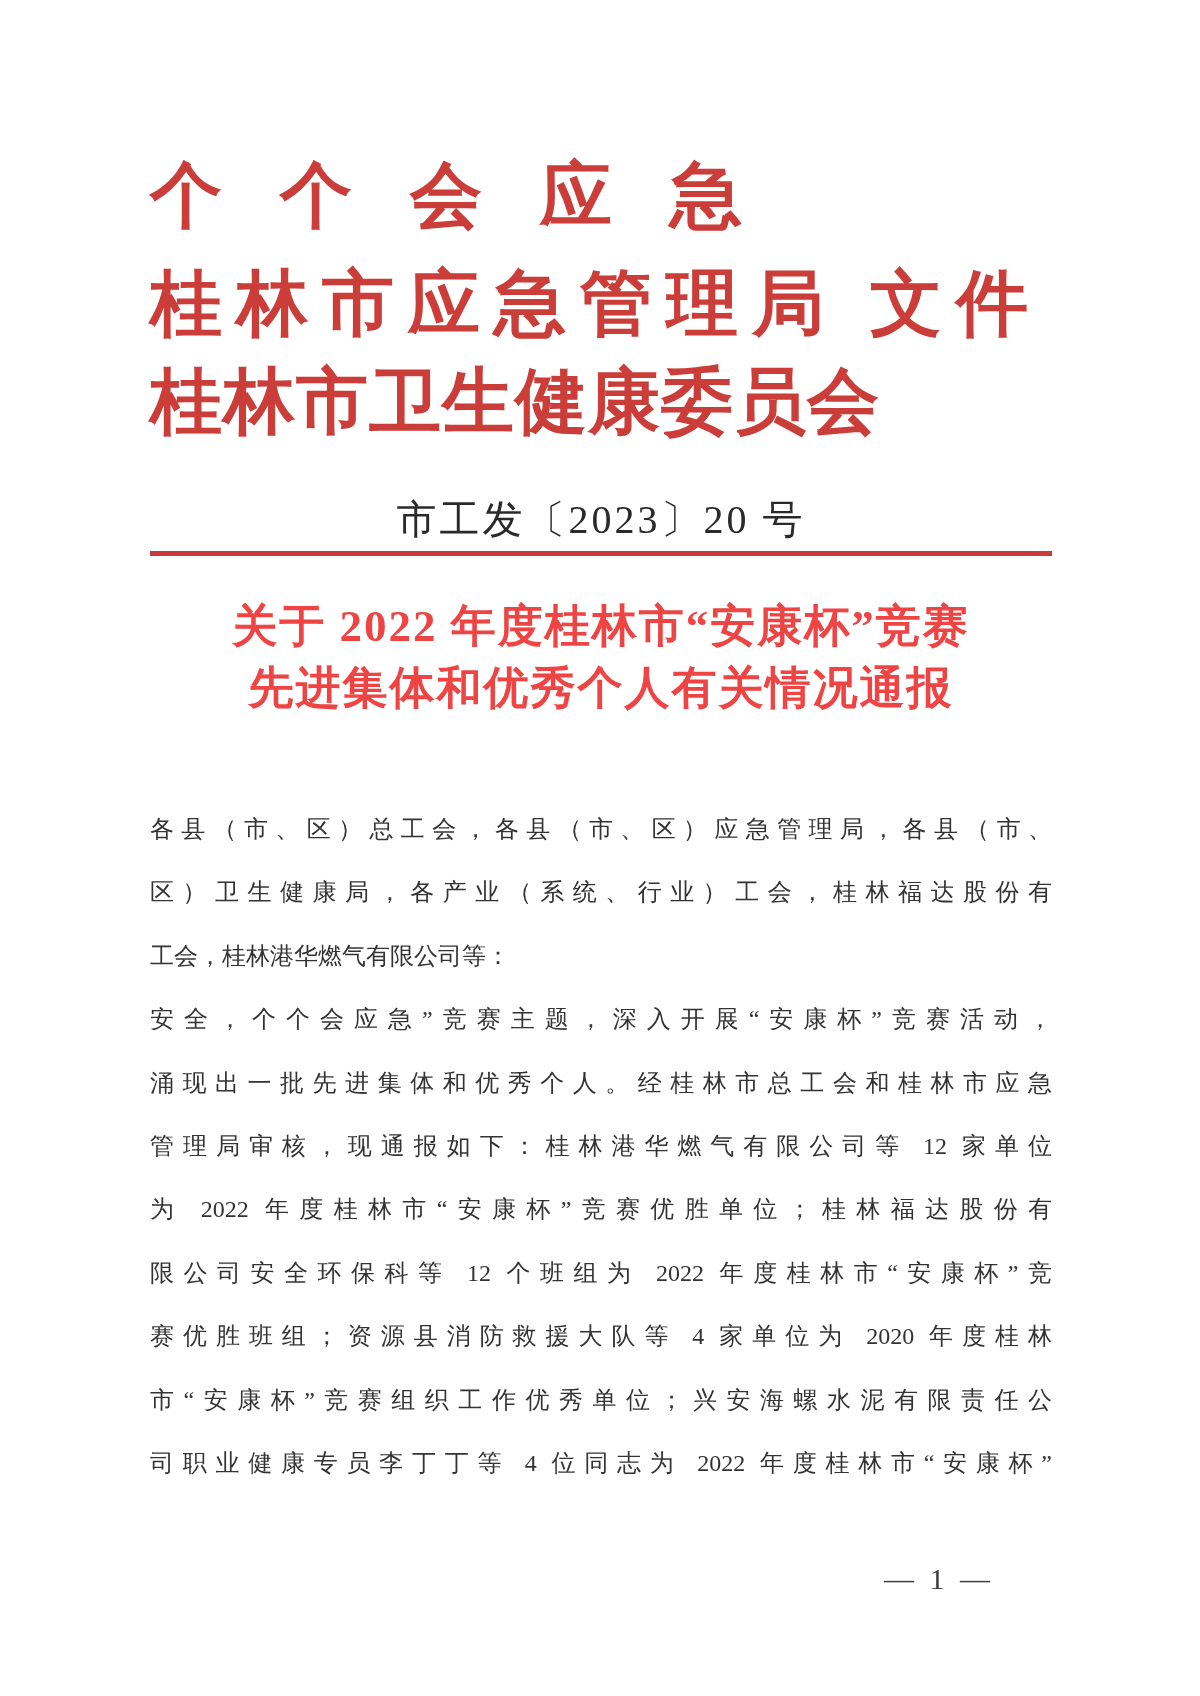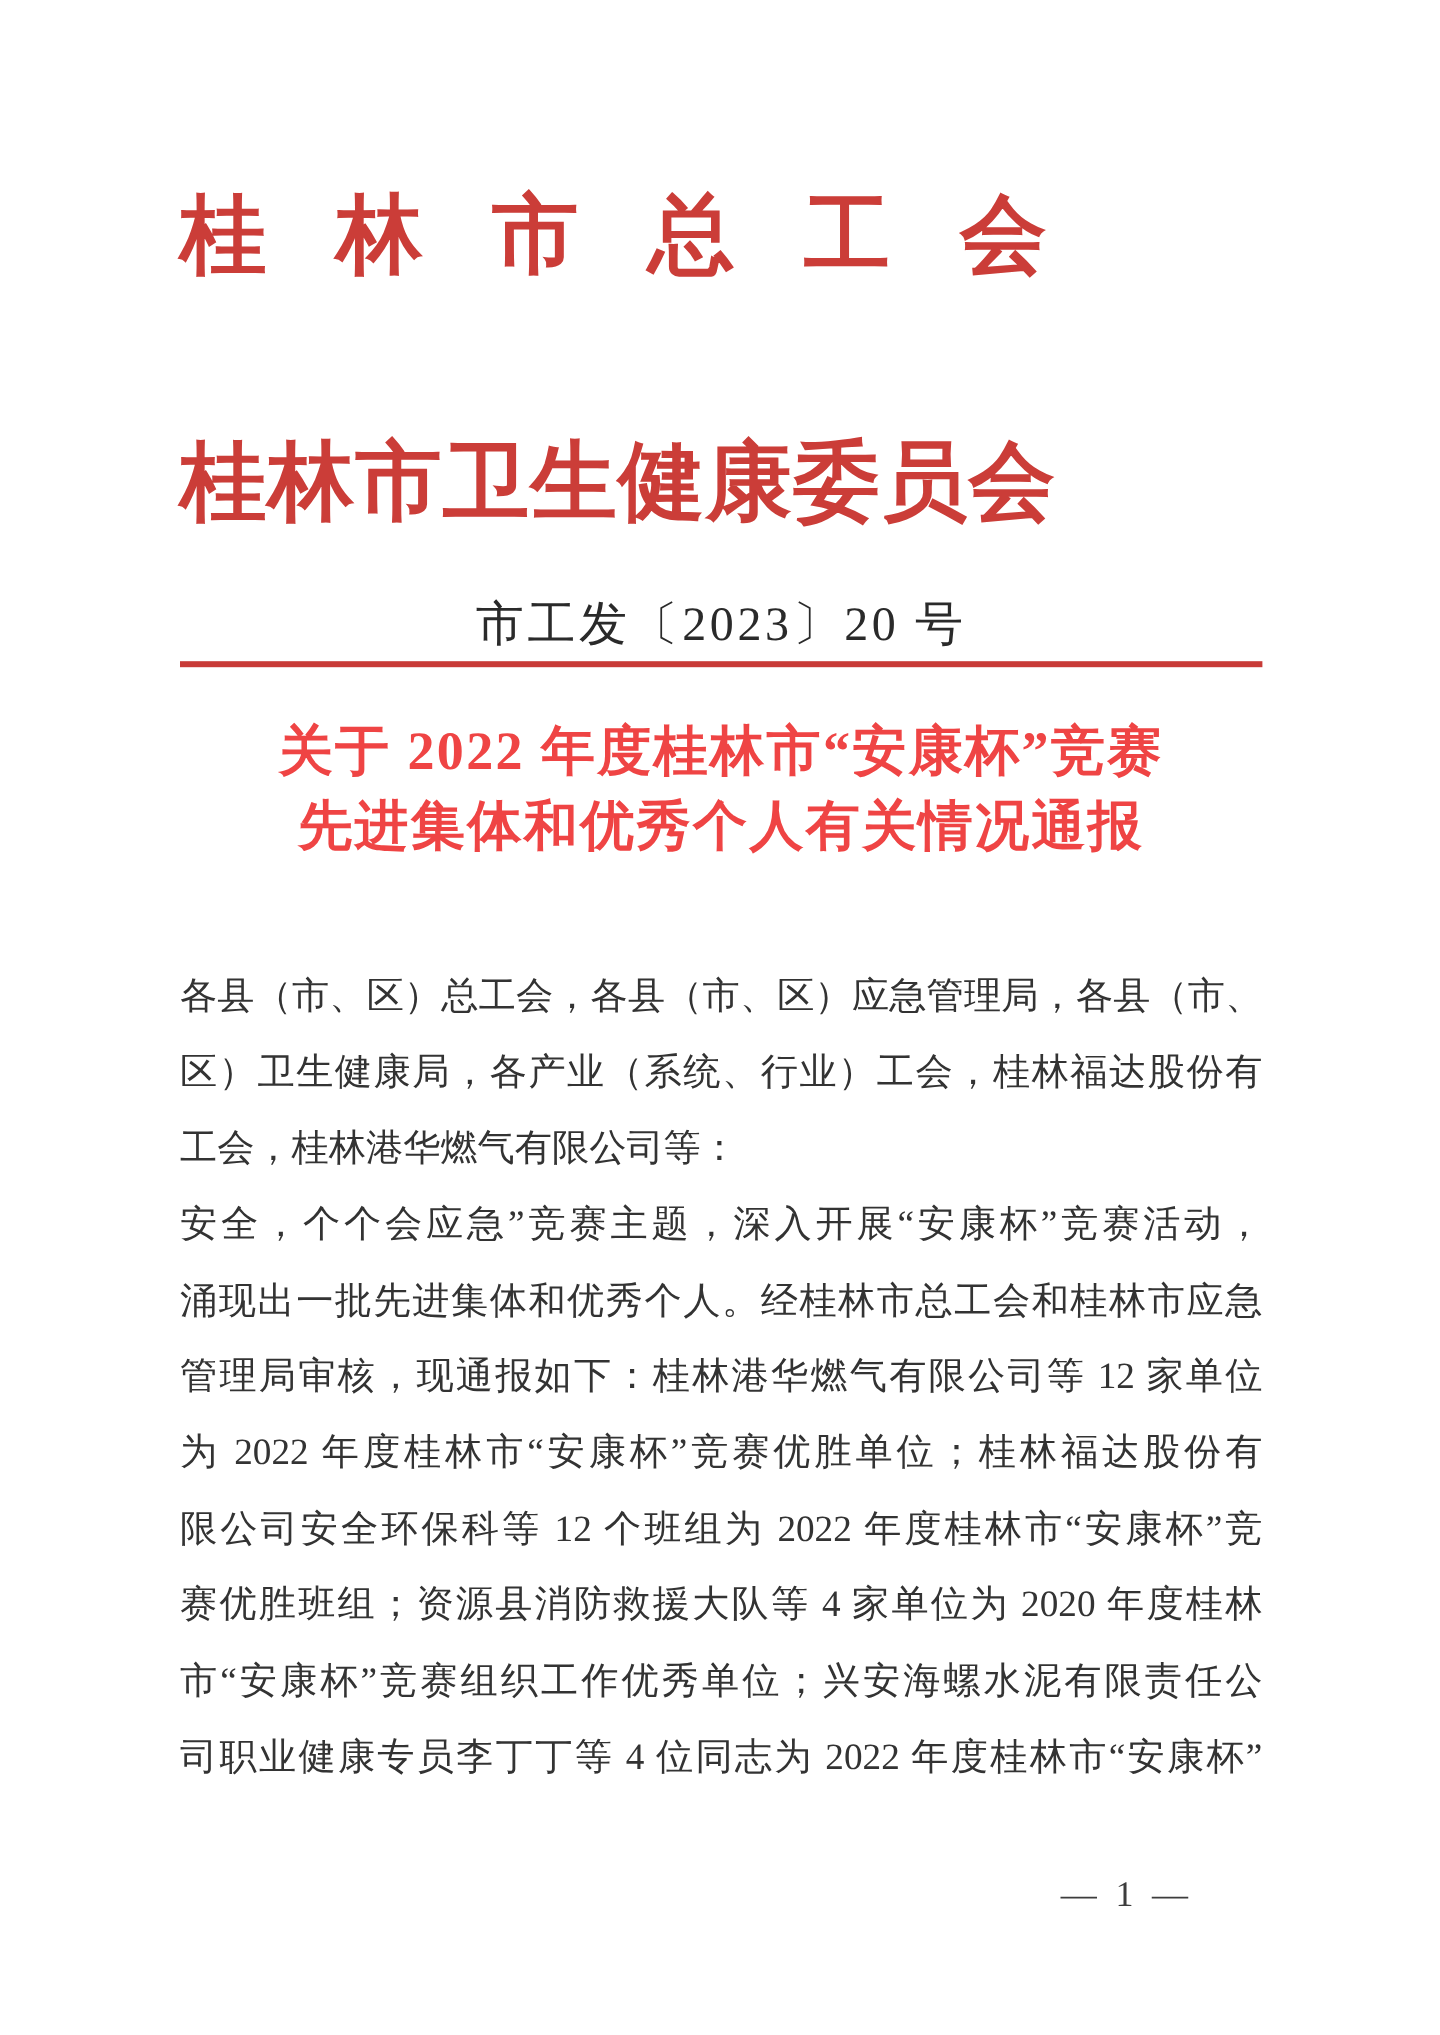--- a/index.html
+++ b/index.html
@@ -68,21 +68,21 @@
   }
   .title-1 { top: 602px; }
   .title-2 { top: 664px; }
 
   
   .body-block {
     position: absolute;
     left: 150px;
     top: 798px;
     width: 902px;
-    font-size: 31px;
+    font-size: 24px;
     color: #333333;
   }
   .body-line {
     height: 63.4px;
     line-height: 63.4px;
     overflow: hidden;
     text-align: justify;
     text-align-last: justify;
   }
   .body-line.end-short {
@@ -102,21 +102,22 @@
     letter-spacing: 4px;
     color: #3d3d3d;
     white-space: nowrap;
   }
 </style>
 </head>
 <body>
 
 <div class="page">
 
-  <div class="org-line org-1">桂林市总工会</div>
+  <div class="org-line org-1">个个会应急</div>
+  <div class="org-line org-2">桂林市应急管理局 文件</div>
   <div class="org-line org-3">桂林市卫生健康委员会</div>
 
   <div class="doc-number">市工发〔2023〕20 号</div>
 
   <div class="red-rule"></div>
 
   <div class="title-line title-1">关于 2022 年度桂林市“安康杯”竞赛</div>
   <div class="title-line title-2">先进集体和优秀个人有关情况通报</div>
 
   <div class="body-block">

